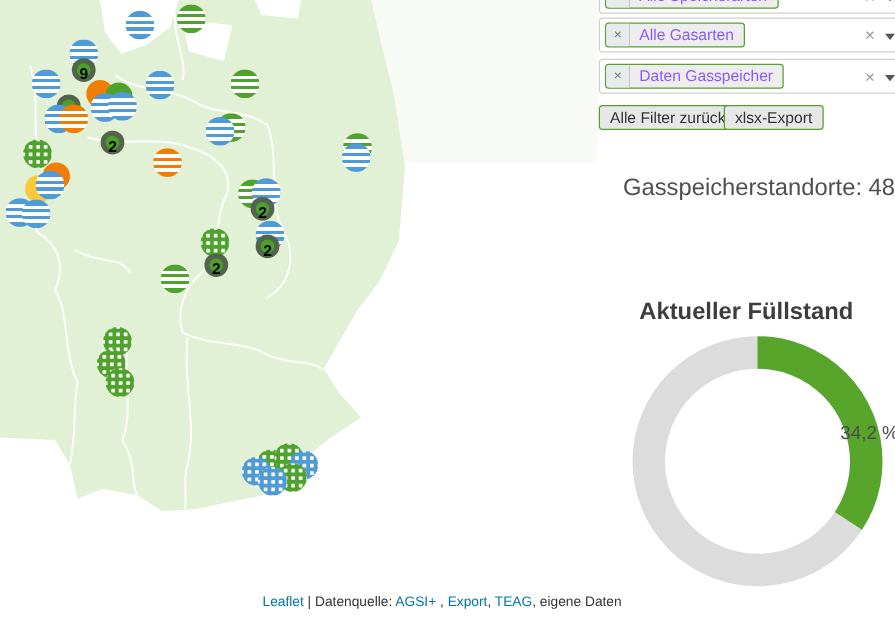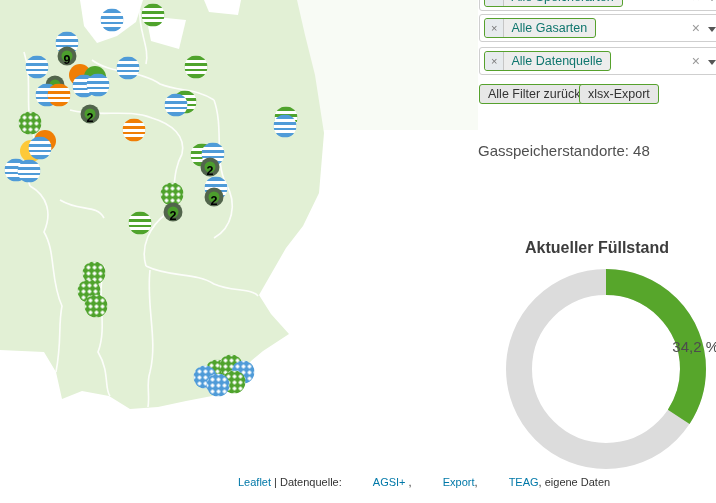--- a/index.html
+++ b/index.html
@@ -30,57 +30,57 @@
   .marker.cluster{
     width:19px;height:19px;
     border:4px solid rgba(85,85,85,0.78);
     background:#4c9e2d;
     color:#000;font-size:12.5px;font-weight:bold;line-height:19px;text-align:center;
   }
   #attribution{
     position:absolute;left:210px;top:476px;
     font-size:11px;color:#333;white-space:nowrap;
   }
-  #attribution .attr-link{color:#0078a8;cursor:pointer;margin-left:28px;}
+  #attribution .attr-link{color:#0078a8;cursor:pointer;}
   
   .select-row{
     position:absolute;left:479px;width:252px;height:28px;
     background:#fff;border:1px solid #cfcfcf;border-radius:3px;box-sizing:border-box;
   }
   .chip{
     position:absolute;left:4px;top:3px;height:20px;
     display:inline-flex;align-items:center;
     border:1px solid #56a12d;border-radius:3px;background:#ededed;box-sizing:border-box;
   }
   .chip-x{
     display:inline-block;padding:0 6px;font-size:11px;color:#777;
     background:#e7ebee;border-right:1px solid #c6c6c6;line-height:18px;cursor:pointer;
     border-radius:3px 0 0 3px;
   }
-  .chip-label{padding:0 8px 0 7px;font-size:12.5px;color:#0f766e;line-height:18px;}
+  .chip-label{padding:0 8px 0 7px;font-size:12.5px;color:#8b5cf6;line-height:18px;}
   .row-clear{
     position:absolute;right:30px;top:5px;font-size:14px;color:#999;cursor:pointer;line-height:16px;
   }
   .row-caret{
     position:absolute;right:14px;top:12px;width:0;height:0;cursor:pointer;
     border-left:4px solid transparent;border-right:4px solid transparent;border-top:5px solid #555;
   }
   .btn{
     position:absolute;top:84px;height:20px;
     background:#e7e7e7;border:1px solid #56a12d;border-radius:3px;
     font-family:"Liberation Sans", sans-serif;font-size:12.5px;color:#333;
     padding:0 8px;cursor:pointer;line-height:18px;
   }
   #stats{
     position:absolute;left:478px;top:141px;width:238px;
-    text-align:left;font-size:15px;color:#4f4f4f;line-height:19px;
+    text-align:right;font-size:19px;color:#4f4f4f;line-height:19px;
   }
   #gauge-title{
     position:absolute;left:478px;top:239px;width:238px;
-    text-align:center;font-size:16px;font-weight:bold;color:#3d3d3d;
+    text-align:center;font-size:19px;font-weight:bold;color:#3d3d3d;
   }
   #gauge{position:absolute;left:505px;top:268px;width:202px;height:202px;}
   #gauge-text{
     position:absolute;left:12px;top:68px;width:202px;
     text-align:right;font-size:15px;color:#4c4c4c;line-height:22px;
   }
 </style>
 </head>
 <body>
 
@@ -168,21 +168,21 @@
     <span class="chip-x">×</span>
     <span class="chip-label">Alle Gasarten</span>
   </span>
   <span class="row-clear">×</span>
   <span class="row-caret"></span>
 </div>
 
 <div class="select-row" style="top:47px">
   <span class="chip">
     <span class="chip-x">×</span>
-    <span class="chip-label">Alle Datenquelle</span>
+    <span class="chip-label">Daten Gasspeicher</span>
   </span>
   <span class="row-clear">×</span>
   <span class="row-caret"></span>
 </div>
 
 <button class="btn" style="left:479px">Alle Filter zurücksetzen</button>
 <button class="btn" style="left:579px">xlsx-Export</button>
 
 <div id="stats">
   <div>Gasspeicherstandorte: 48</div>

